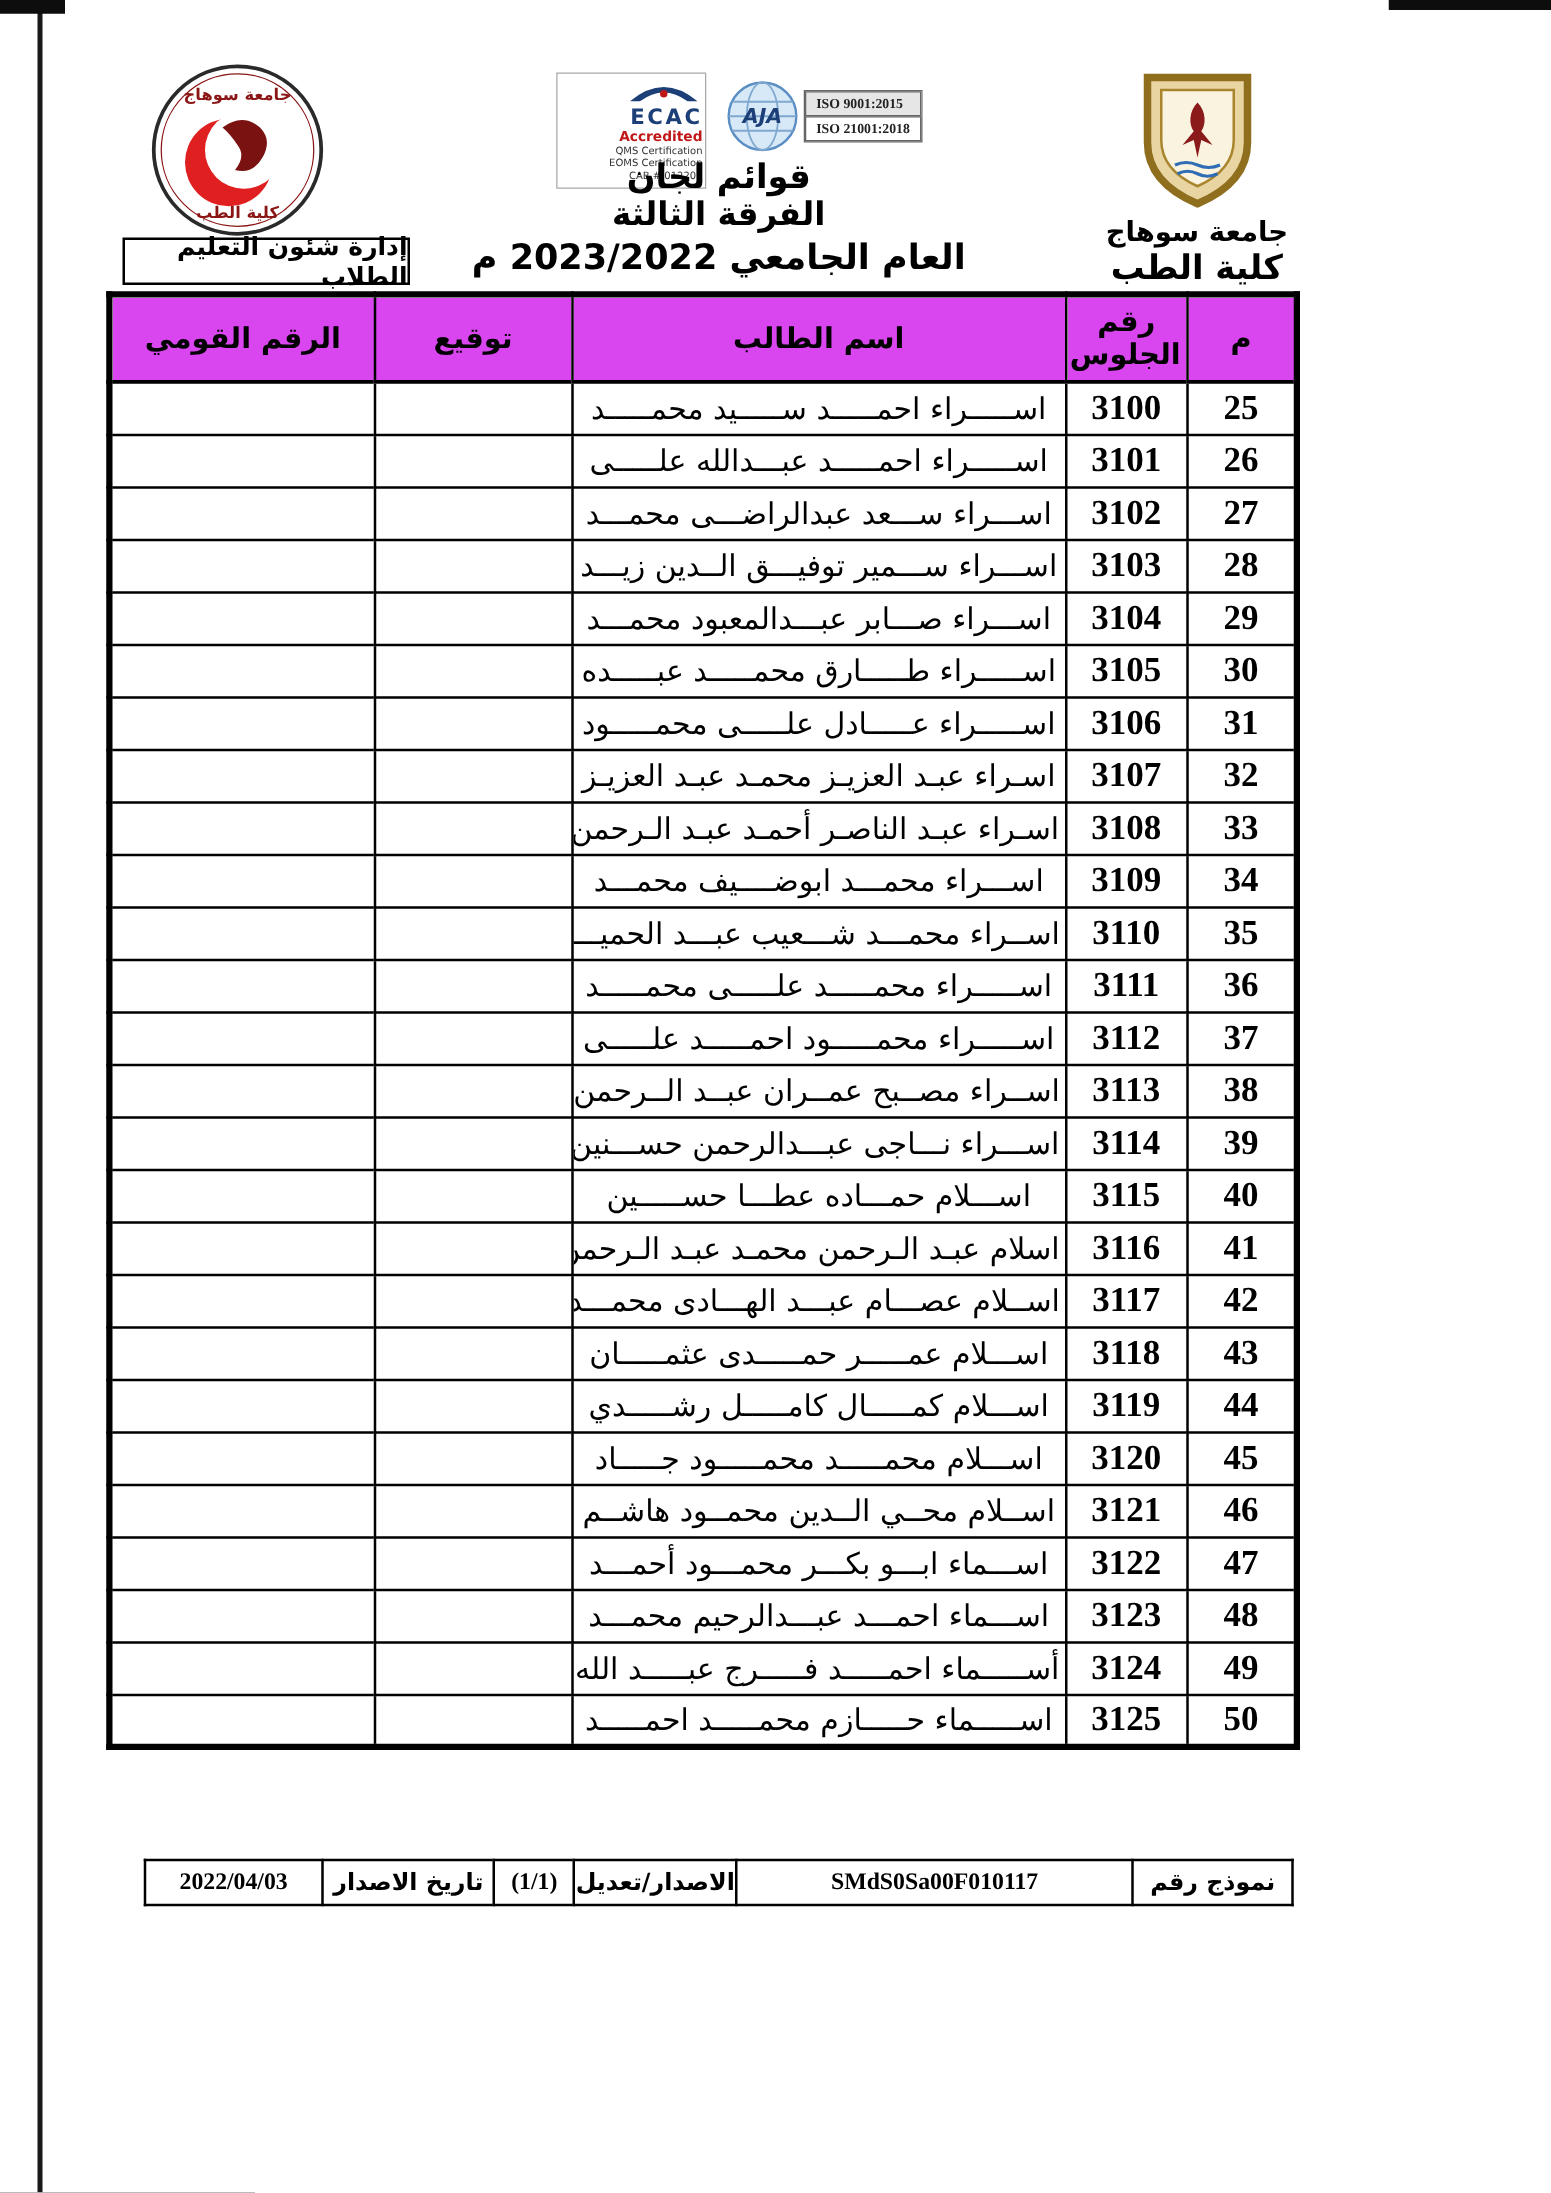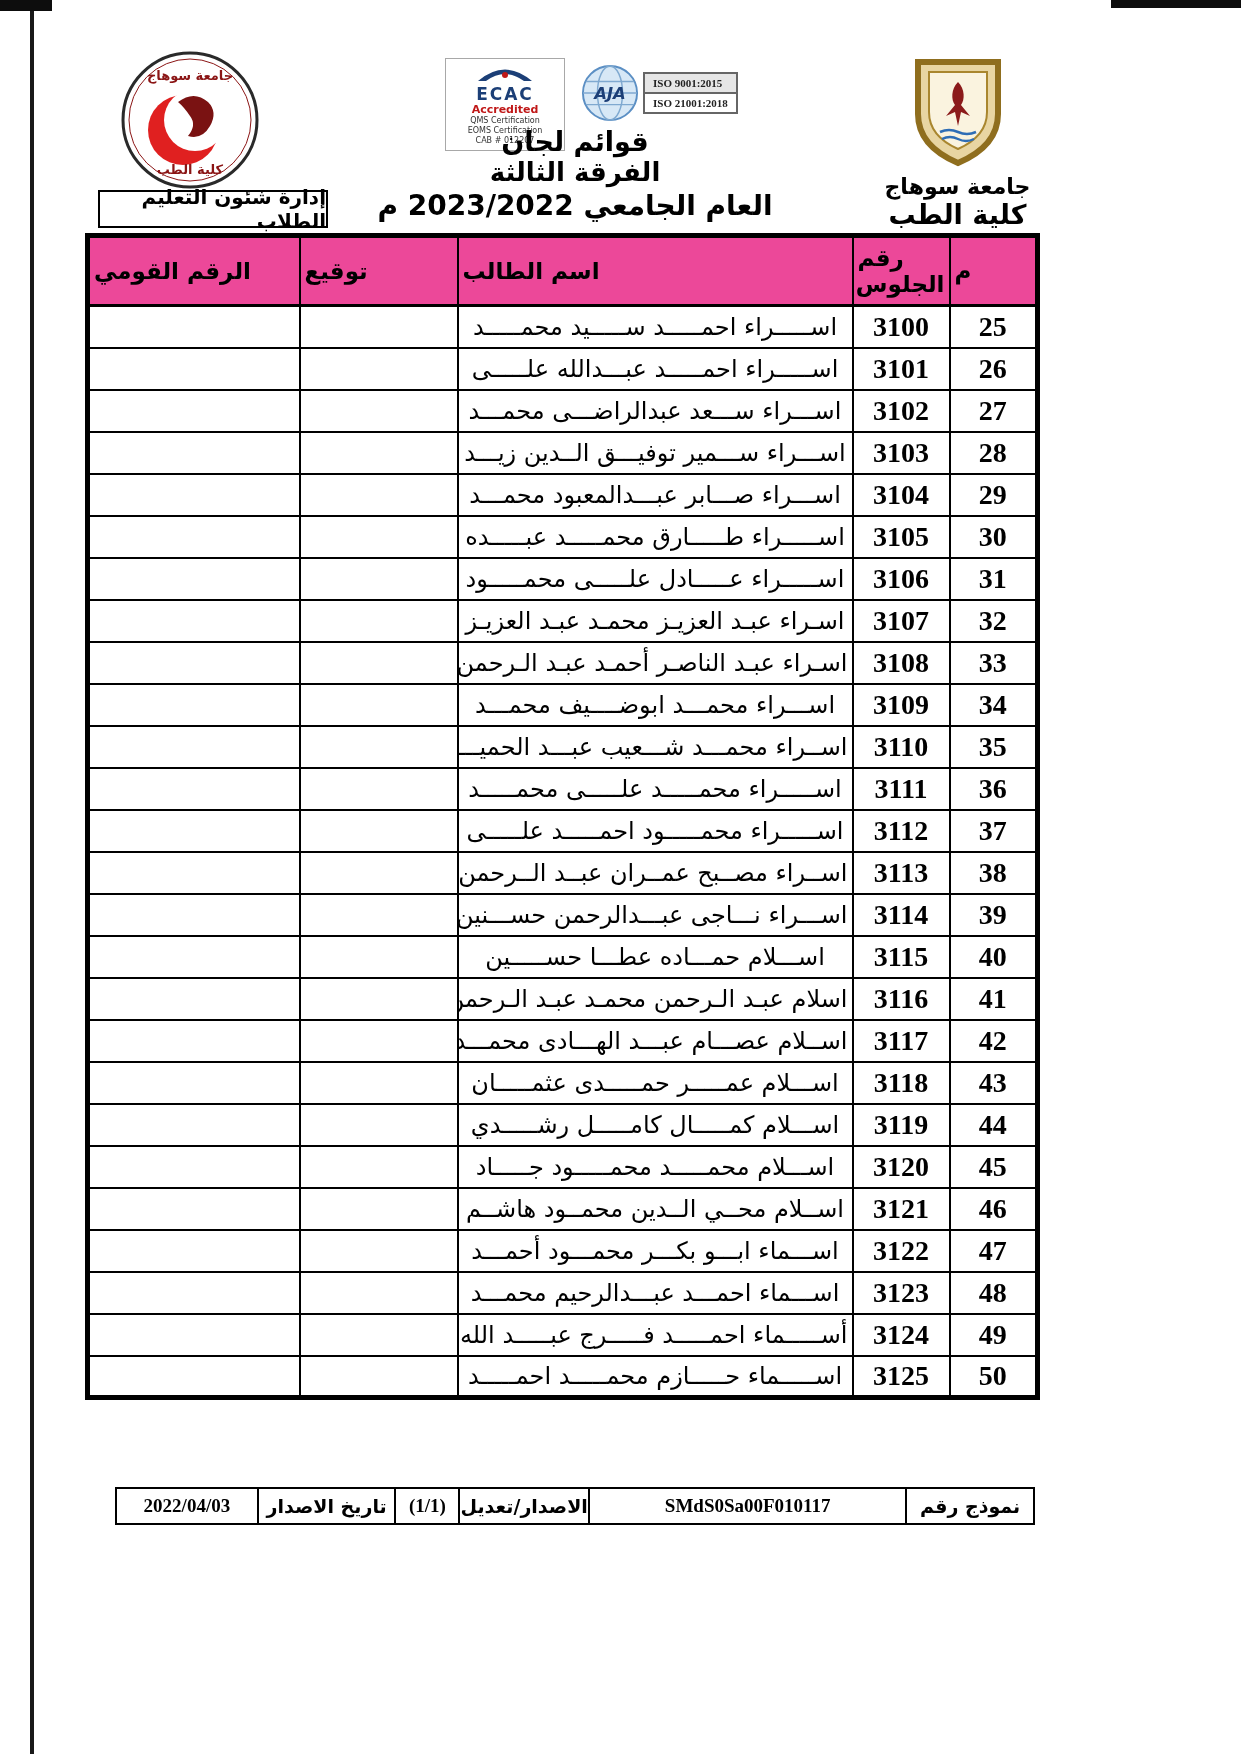--- a/index.html
+++ b/index.html
@@ -23,21 +23,21 @@
   
   .crescent-logo { position:absolute; top:50px; left:120px; width:140px; height:140px; }
   .admin-box {
     position:absolute; top:190px; left:98px; width:230px; height:38px;
     border:2px solid #000; display:flex; align-items:center; justify-content:center;
     font-weight:bold; font-size:20px;
   }
   .cert-row { position:absolute; top:58px; left:445px; width:300px; display:flex; direction:ltr; align-items:flex-start; gap:16px; }
   .ecac-box {
     width:120px; border:1px solid #a8a8a8; background:#fff; padding:3px 2px 4px 2px;
-    text-align:center; direction:ltr;
+    text-align:right; direction:ltr;
   }
   .ecac-name { font-size:17px; font-weight:bold; color:#1c3f77; letter-spacing:2px; line-height:1.05; }
   .ecac-accredited { font-size:11px; font-weight:bold; color:#c01818; line-height:1.1; }
   .ecac-small { font-size:8px; color:#333; line-height:1.25; }
   .aja-group { display:flex; direction:ltr; align-items:center; gap:4px; margin-top:6px; }
   .aja-globe { width:58px; height:58px; }
   .iso-table { border:1px solid #666; }
   .iso-cell { border:1px solid #666; padding:3px 8px; font-size:11px; font-weight:bold; color:#222; font-family:"Liberation Serif", serif; white-space:nowrap; }
   .iso-cell.first { background:#e6e6e6; }
 
@@ -50,21 +50,21 @@
   .univ-caption-1 { font-size:22px; font-weight:bold; margin-top:2px; }
   .univ-caption-2 { font-size:27px; font-weight:bold; }
 
   
   .main-table {
     position:absolute; top:233px; left:85px; width:950px;
     border-collapse:collapse; table-layout:fixed; direction:rtl; background:#fff;
     border:5px solid #000;
   }
   .main-table th, .main-table td { border:2px solid #000; overflow:hidden; }
-  .main-table thead th { background:#ec4899; font-size:23px; font-weight:bold; height:70px; text-align:left; vertical-align:middle; padding:0 4px; }
+  .main-table thead th { background:#d946ef; font-size:23px; font-weight:bold; height:70px; text-align:center; vertical-align:middle; padding:0 4px; }
   .main-table tbody td { height:42px; vertical-align:middle; }
   .main-table thead th { border-bottom:3px solid #000; }
   .col-num  { width:88px; }
   .col-seat { width:97px; }
   .col-name { width:395px; }
   .col-sig  { width:158px; }
   .col-nid  { width:212px; }
   .cell-number { font-family:"Liberation Serif", serif; font-size:28px; font-weight:bold; text-align:center; }
   .cell-name { font-size:24px; font-weight:normal; text-align:center; padding:0 4px; white-space:nowrap; }
 

